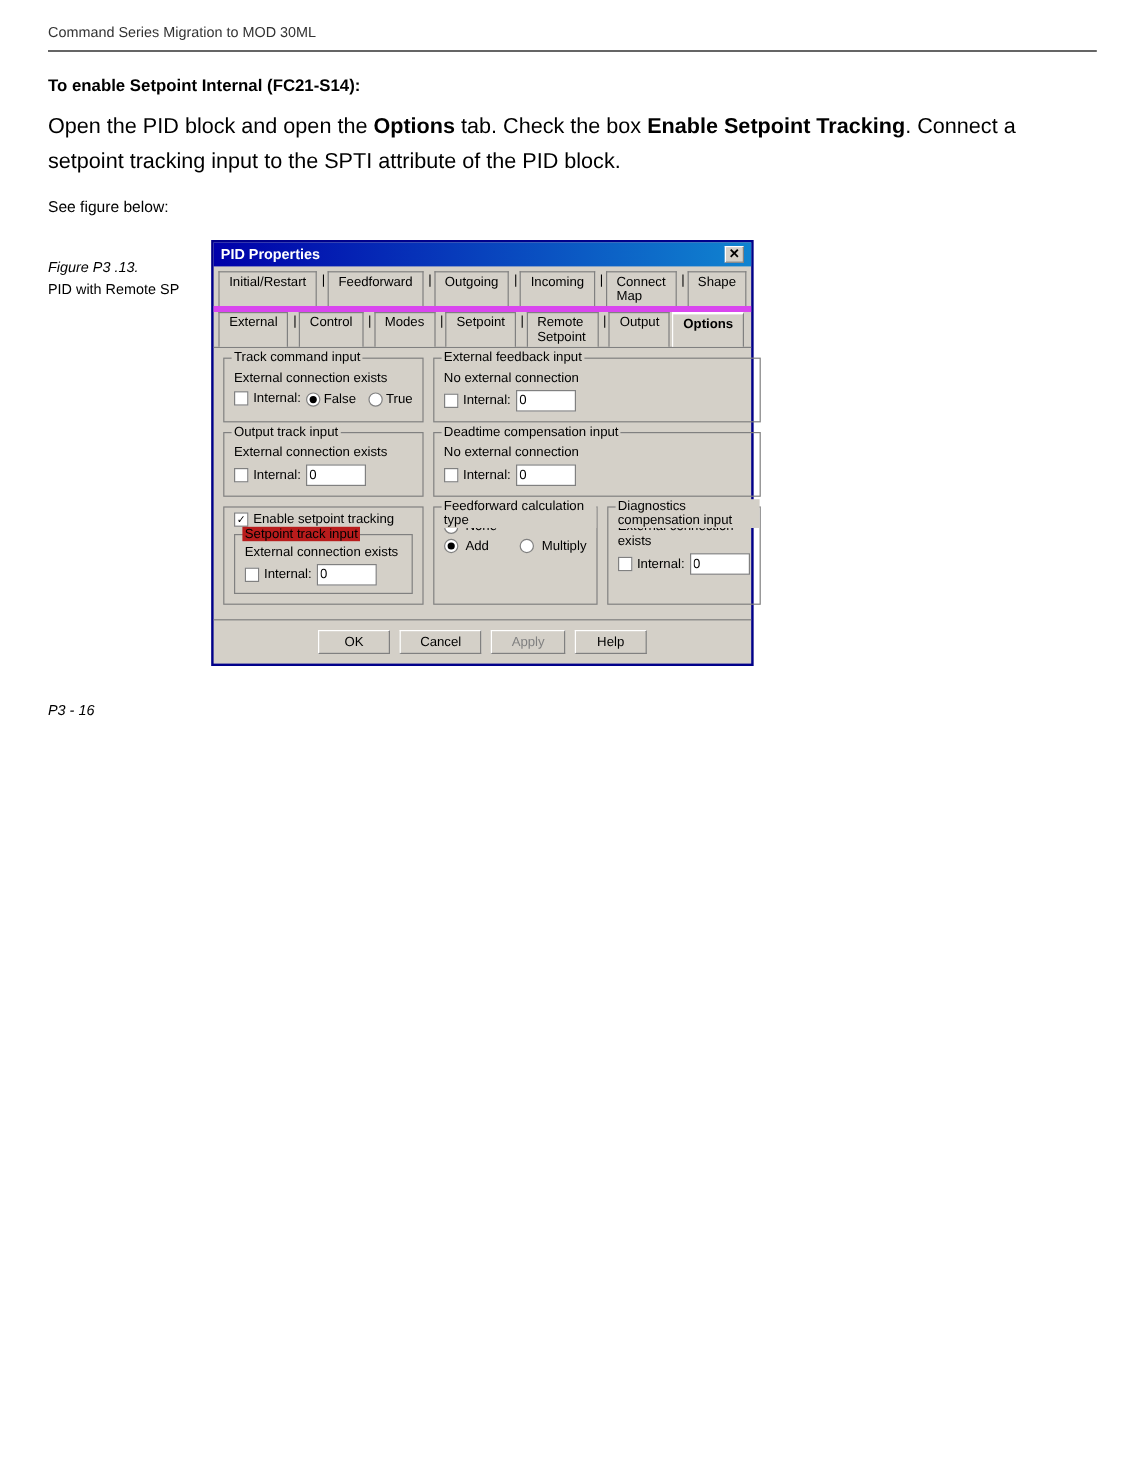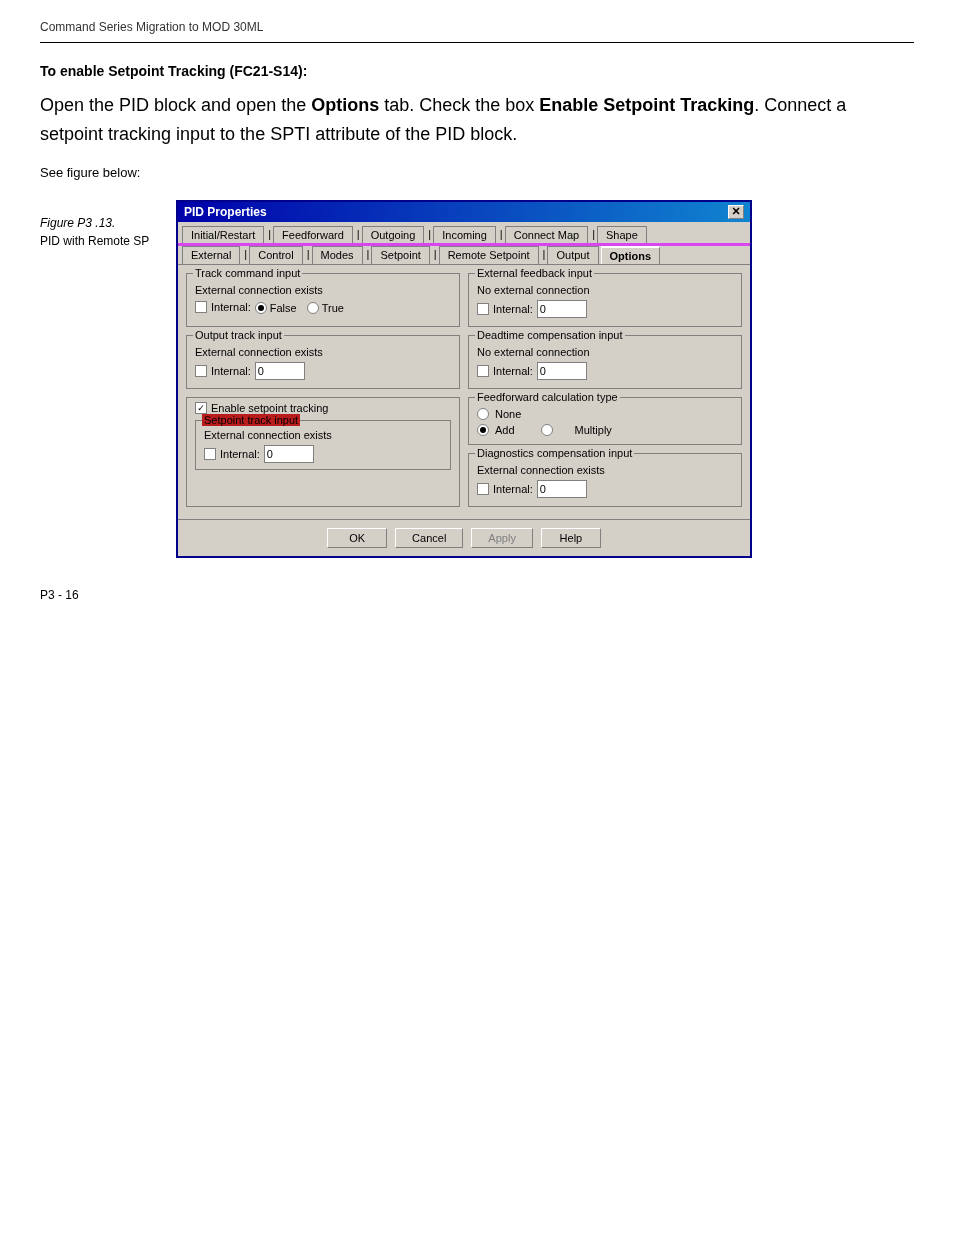--- a/index.html
+++ b/index.html
@@ -56,21 +56,21 @@
     .body-text b {
       font-weight: bold;
     }
     .see-figure {
       font-size: 13px;
       margin-bottom: 16px;
     }
     .dialog {
       border: 2px solid #00008b;
       background: #d4d0c8;
-      width: 576px;
+      width: 452px;
       font-family: 'MS Sans Serif', Arial, sans-serif;
       font-size: 11px;
     }
     .dialog-titlebar {
       background: linear-gradient(to right, #0000aa, #1084d0);
       color: #fff;
       padding: 3px 6px;
       display: flex;
       justify-content: space-between;
       align-items: center;
@@ -89,21 +89,21 @@
       height: 14px;
       display: flex;
       align-items: center;
       justify-content: center;
       cursor: pointer;
     }
     .dialog-tabs-row1 {
       display: flex;
       gap: 0;
       padding: 4px 4px 0 4px;
-      border-bottom: 3px solid #d946ef;
+      border-bottom: 5px solid #d946ef;
     }
     .dialog-tabs-row2 {
       display: flex;
       gap: 0;
       padding: 0 4px;
       border-bottom: 1px solid #808080;
     }
     .tab {
       background: #d4d0c8;
       border: 1px solid #808080;
@@ -250,39 +250,40 @@
       margin-top: 4px;
     }
     .enable-row {
       display: flex;
       align-items: center;
       gap: 4px;
       margin-bottom: 6px;
     }
     .page-number {
       font-size: 12px;
+      font-style: italic;
       margin-top: 30px;
     }
     .top-content {
       margin-bottom: 20px;
     }
     .figure-area {
       display: flex;
       gap: 16px;
     }
   </style>
 </head>
 <body>
 
 <div class="page">
   <div class="doc-title">Command Series Migration to MOD 30ML</div>
   <hr class="divider">
 
   <div class="top-content">
-    <div class="heading">To enable Setpoint Tracking (FC21-S14):</div>
+    <div class="heading">To enable Setpoint Internal (FC21-S14):</div>
     <div class="body-text">
       <span>Open the PID block and open the </span><b>Options</b><span> tab. Check the box </span><b>Enable Setpoint Tracking</b><span>. Connect a setpoint tracking input to the SPTI attribute of the PID block.</span>
     </div>
     <div class="see-figure">See figure below:</div>
   </div>
 
   <div class="figure-area">
     <div class="figure-label">
       <div class="fig-name">Figure P3 .13.</div>
       <div class="fig-desc">PID with Remote SP</div>
@@ -394,36 +395,36 @@
               <div class="conn-status">External connection exists</div>
               <div class="internal-row">
                 <div class="win-checkbox"></div>
                 <span>Internal:</span>
                 <input class="win-input" value="0" style="">
               </div>
             </div>
           </div>
         </div>
 
-        <div style="display:flex; flex-direction:column; gap:8px;">
+        <div style="display:flex; flex-direction:row; gap:8px;">
           <div class="group-box">
             <span class="group-box-title">Feedforward calculation type</span>
             <div class="group-content">
               <div class="radio-option" style="margin-bottom:4px;">
                 <div class="win-radio"></div>
                 <span style="margin-left:3px;">None</span>
               </div>
               <div class="radio-group">
                 <div class="radio-option">
                   <div class="win-radio selected"></div>
                   <span style="margin-left:3px;">Add</span>
                 </div>
                 <div class="radio-option" style="margin-left:16px;">
                   <div class="win-radio"></div>
-                  <span style="margin-left:19px;">Multiply</span>
+                  <span style="margin-left:3px;">Multiply</span>
                 </div>
               </div>
             </div>
           </div>
 
           <div class="group-box">
             <span class="group-box-title">Diagnostics compensation input</span>
             <div class="group-content">
               <div class="conn-status">External connection exists</div>
               <div class="internal-row">

